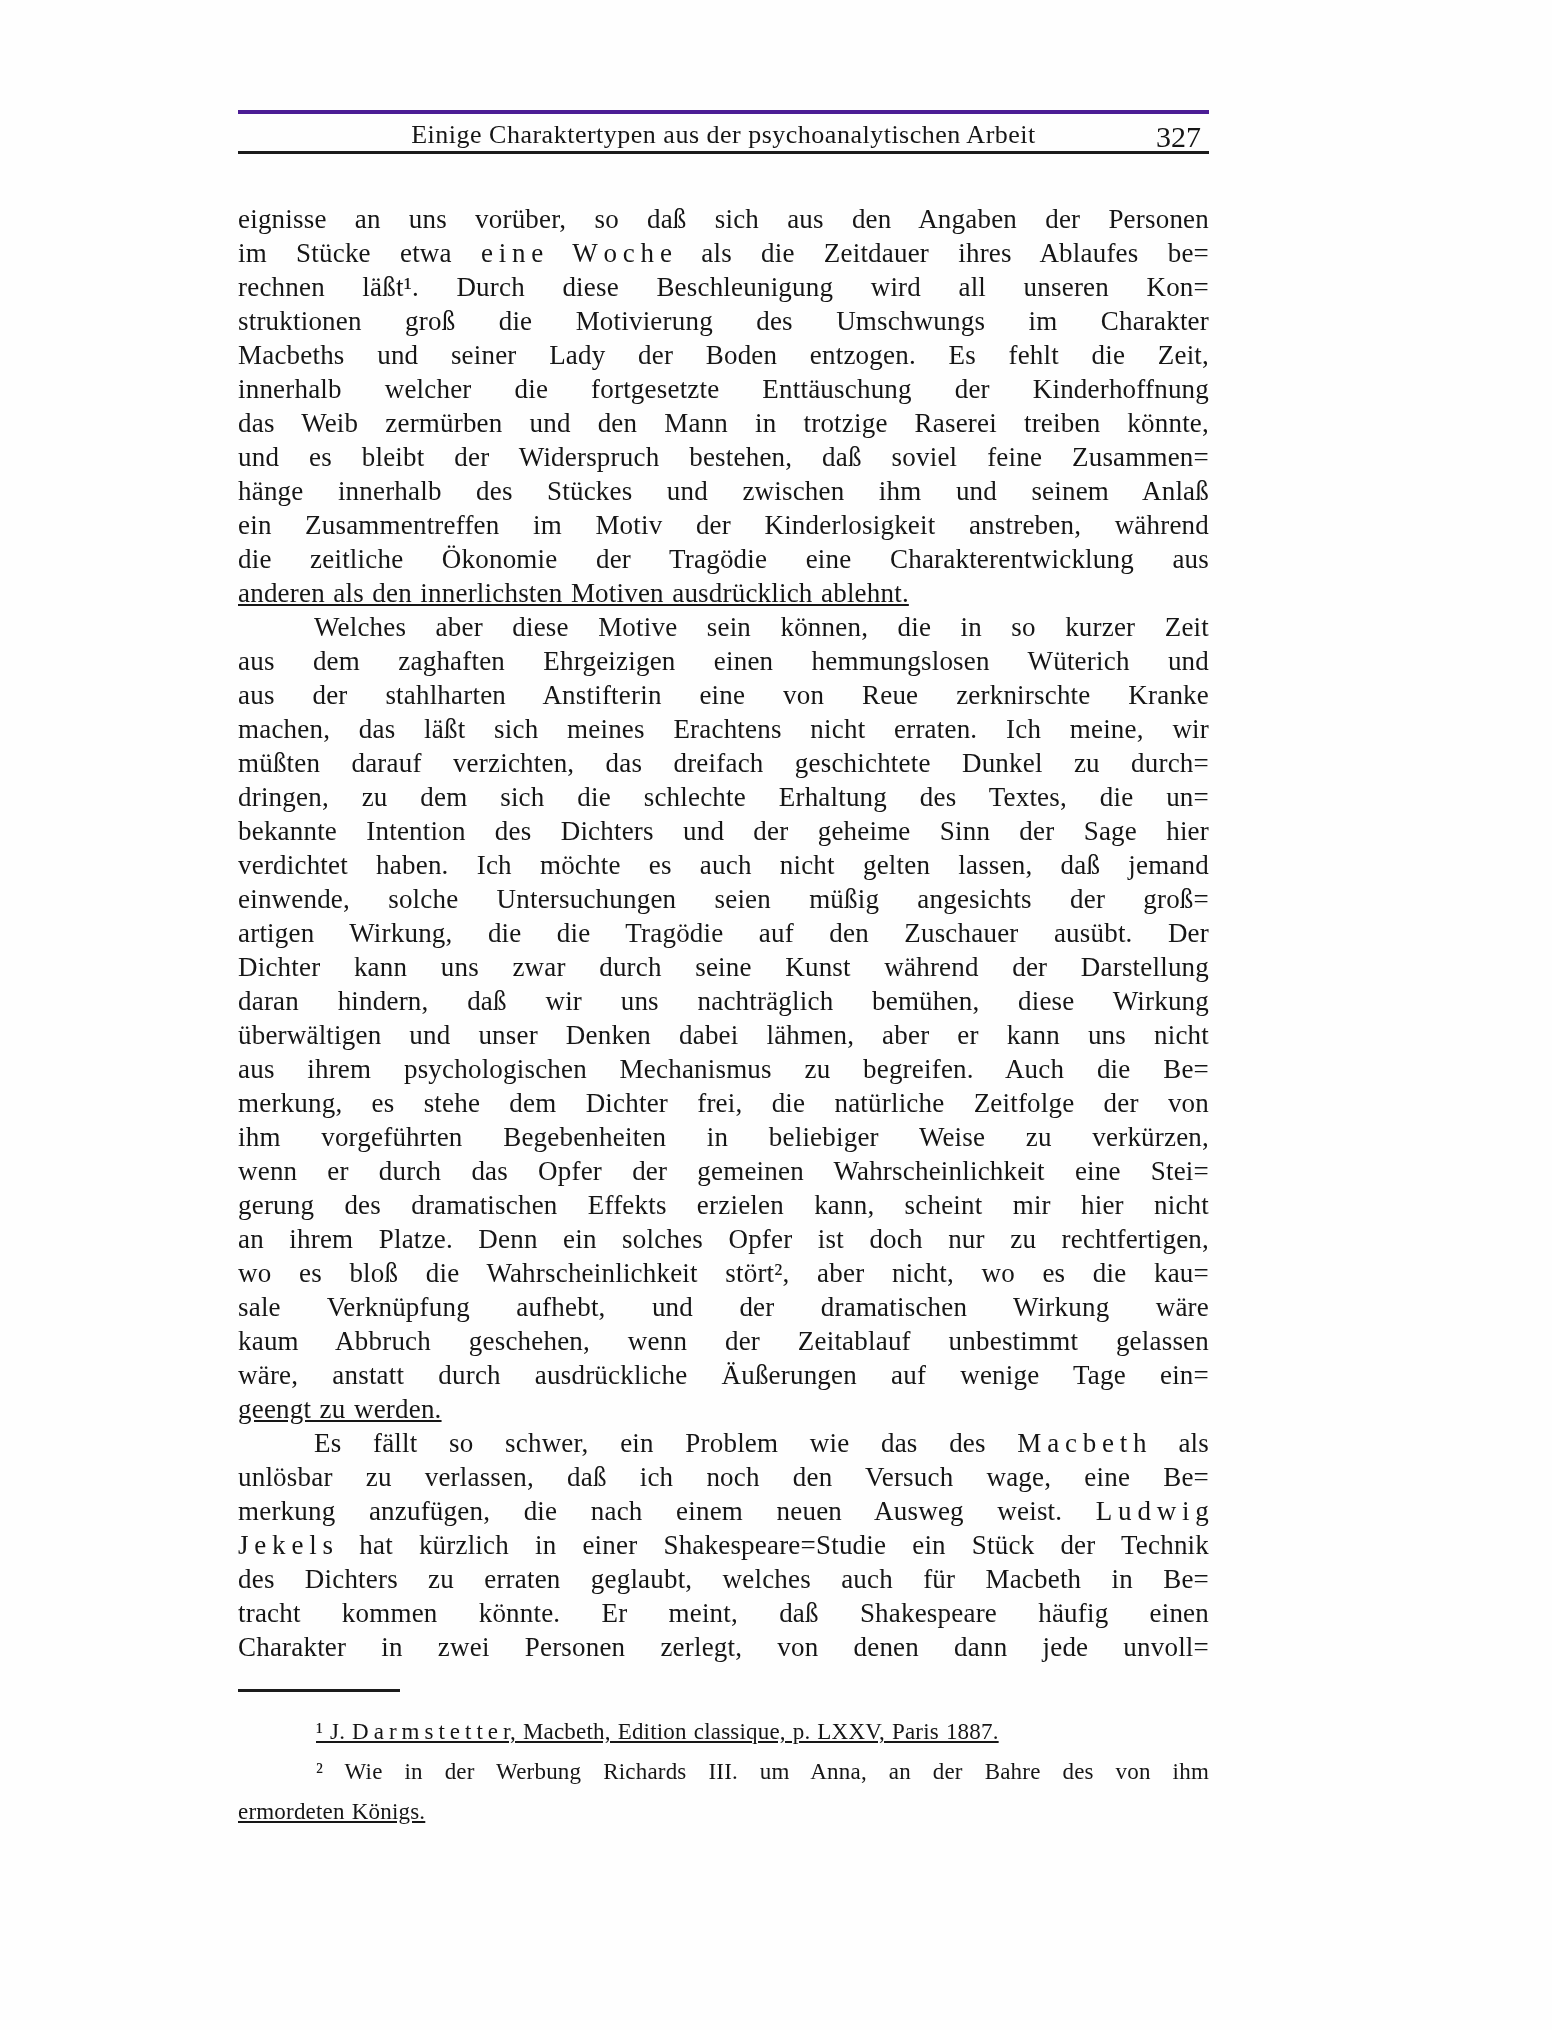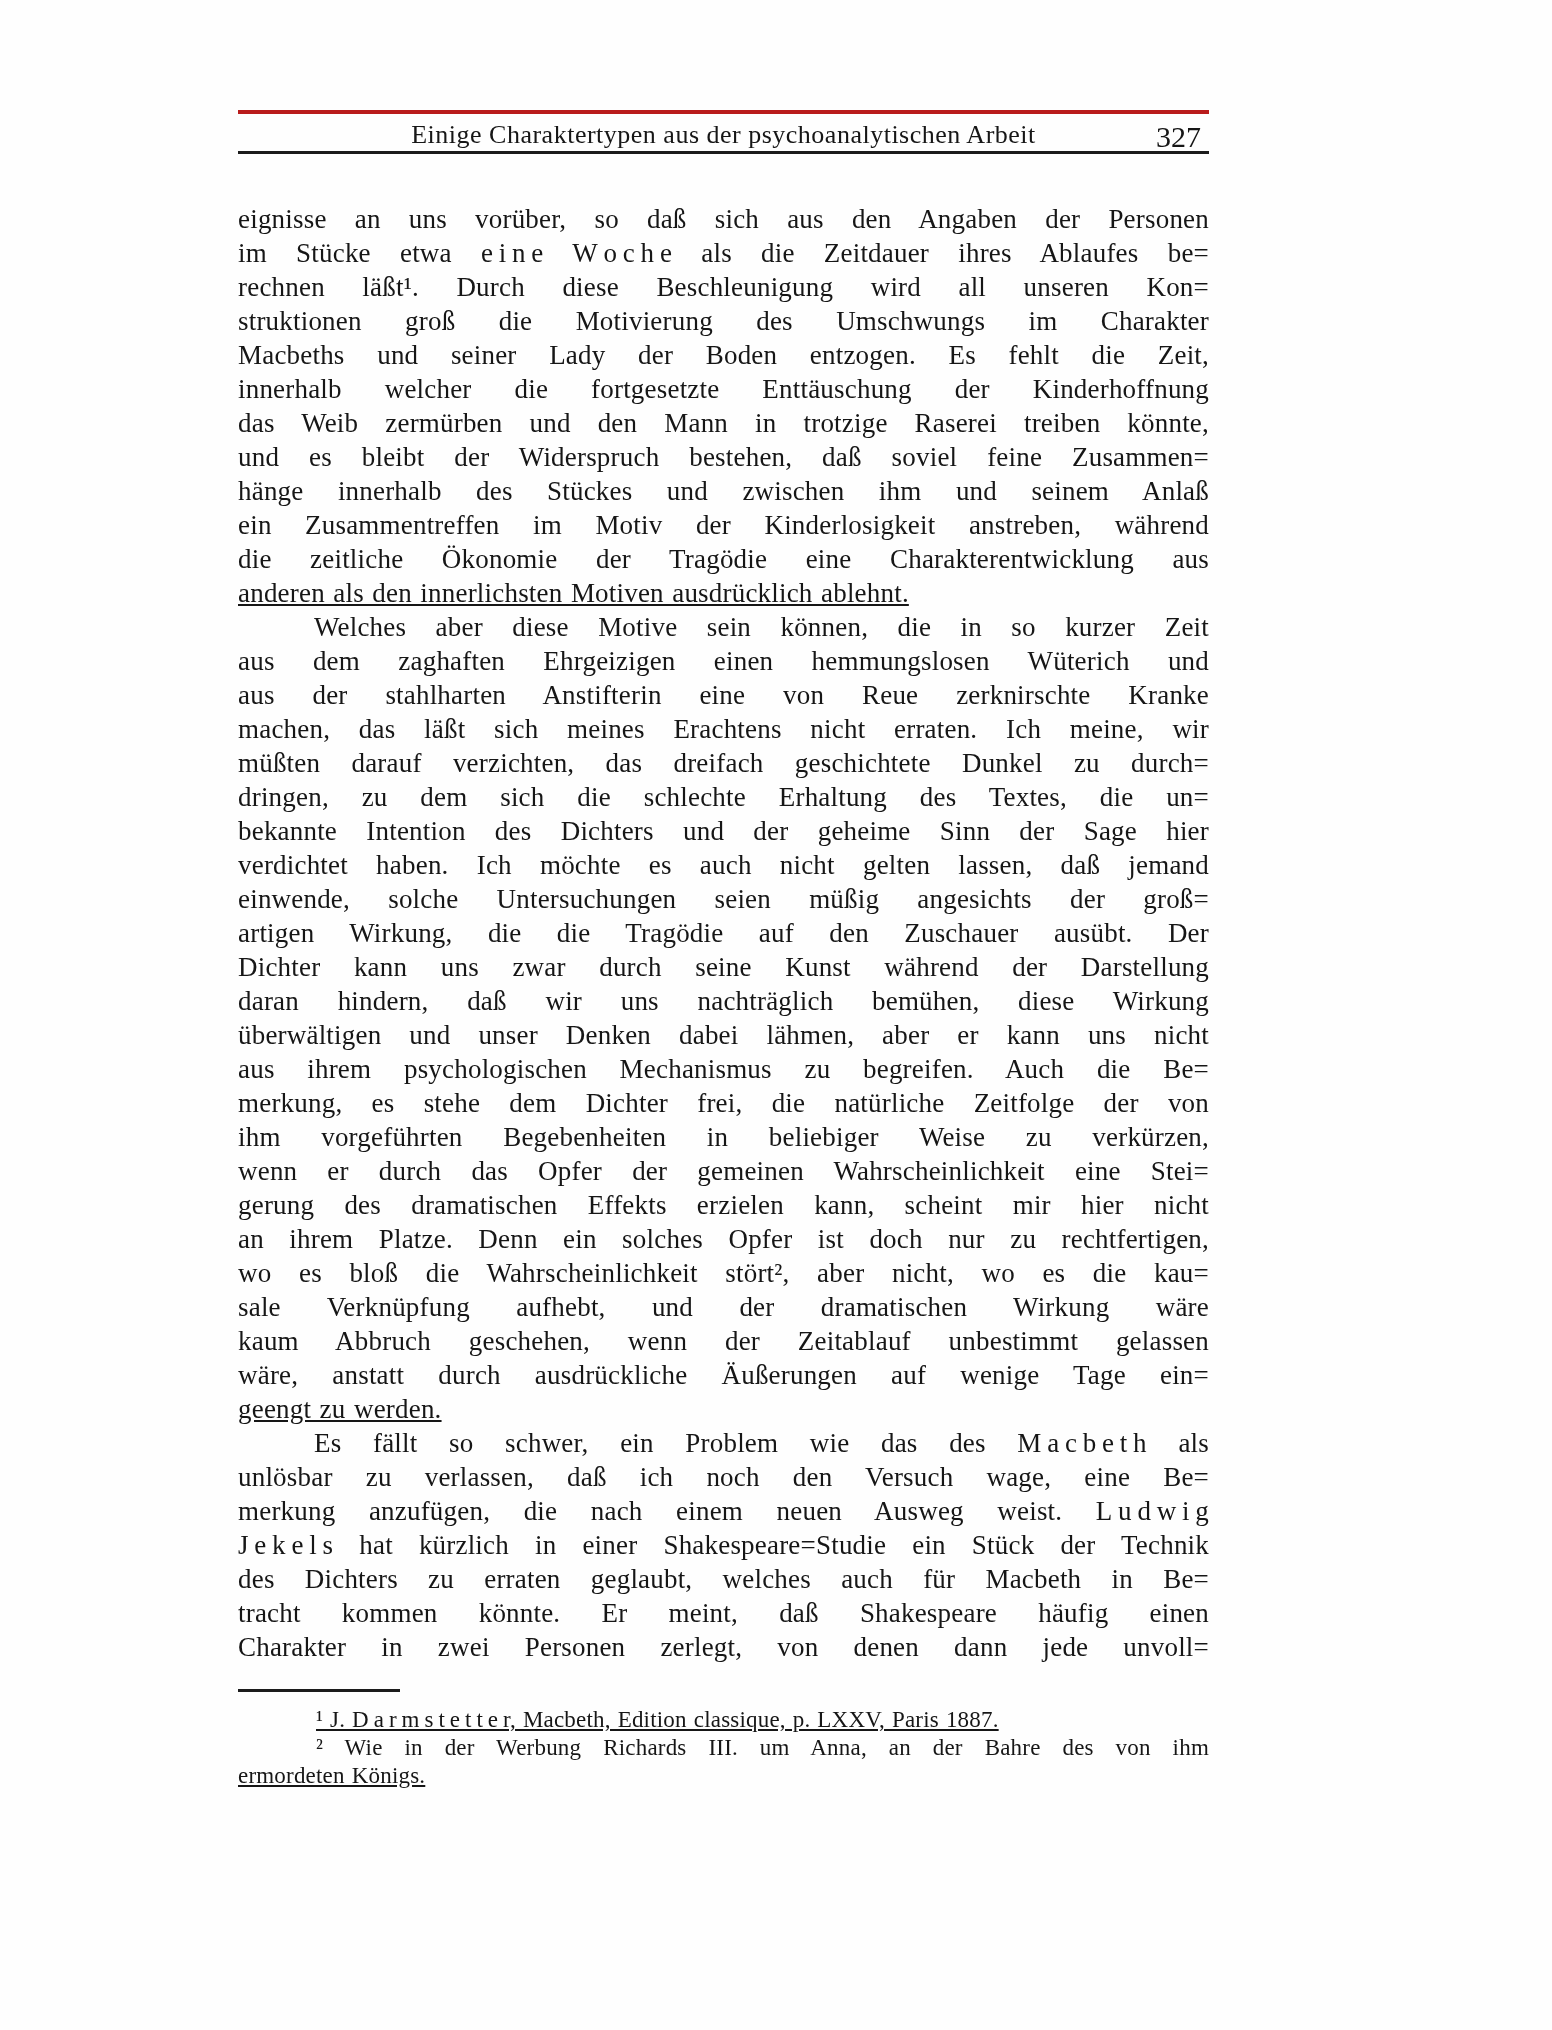--- a/index.html
+++ b/index.html
@@ -12,21 +12,21 @@
     color: #161616;
     overflow: hidden;
   }
   
   .running-header {
     position: absolute;
     left: 238px;
     top: 110px;
     width: 971px;
     height: 44px;
-    border-top: 4px solid #b91c1c;
+    border-top: 4px solid #4c1d95;
     border-bottom: 3px solid #1c1c1c;
     box-sizing: border-box;
   }
   .header-title {
     position: absolute;
     left: 0; right: 0; top: 6px;
     text-align: center;
     font-size: 26px;
     letter-spacing: 0.5px;
     white-space: nowrap;
@@ -67,21 +67,21 @@
   .footnotes {
     position: absolute;
     left: 238px;
     top: 1706px;
     width: 971px;
     font-size: 23px;
     line-height: 28px;
     letter-spacing: 0.2px;
     word-spacing: 1px;
   }
-  .footnotes .line { height: 28px; }
+  .footnotes .line { height: 28px; margin-top: 12px; }
   .footnotes .line.indent { padding-left: 78px; }
 </style>
 </head>
 <body>
 
 <div class="page">
 
   <div class="running-header">
     <div class="header-title">Einige Charaktertypen aus der psychoanalytischen Arbeit</div>
     <div class="page-number">327</div>

